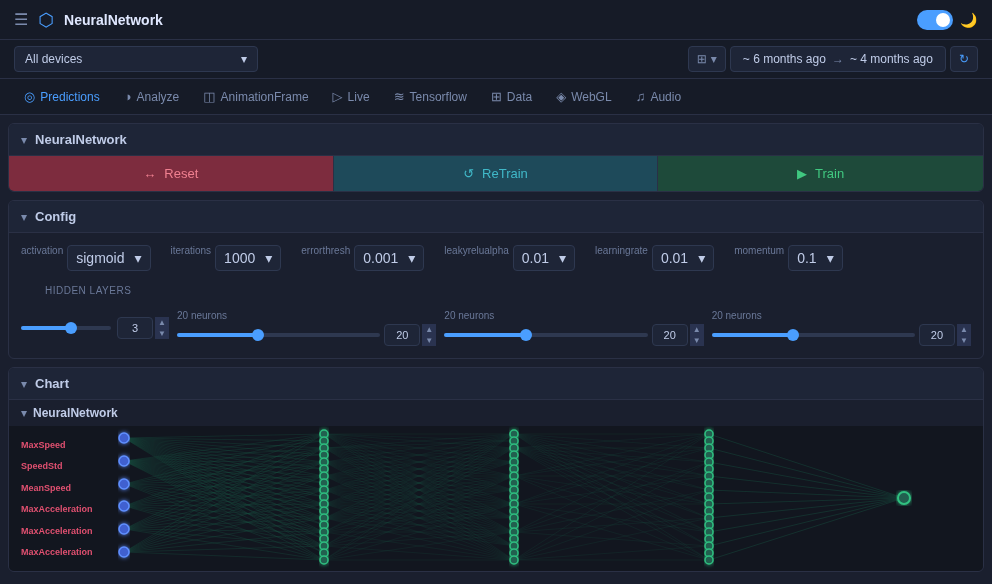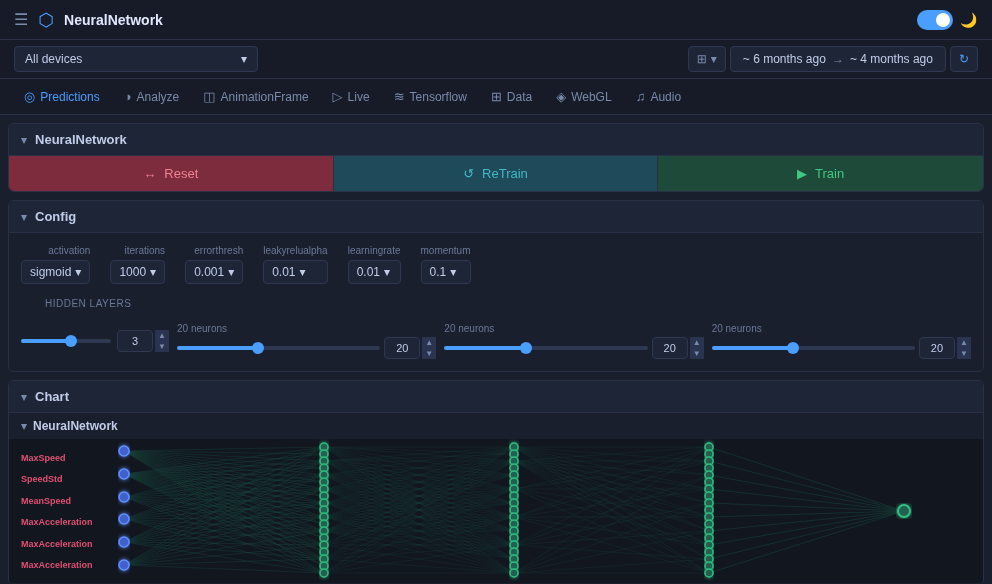--- a/index.html
+++ b/index.html
@@ -181,33 +181,33 @@
 
     
     .config-body { padding: 12px; }
     .config-params {
       display: flex;
       gap: 20px;
       align-items: flex-end;
       margin-bottom: 14px;
       flex-wrap: wrap;
     }
-    .param-group { display: flex; flex-direction: column; gap: 4px; text-align: right; }
+    .param-group { display: flex; flex-direction: row; gap: 4px; }
     .param-label { color: #6a7898; font-size: 10px; text-transform: lowercase; }
     .param-select {
       background: #1e2537;
       border: 1px solid #2e3850;
       border-radius: 4px;
       padding: 4px 8px;
       color: #c0cce8;
-      font-size: 12px;
-      cursor: pointer;
-      display: flex;
-      align-items: center;
-      gap: 4px;
+      font-size: 14px;
+      cursor: pointer;
+      display: flex;
+      align-items: center;
+      gap: 10px;
     }
 
     .hidden-layers-section {}
     .hidden-layers-label {
       color: #6a7898;
       font-size: 10px;
       text-transform: uppercase;
       letter-spacing: 0.5px;
       margin-bottom: 8px;
       margin-left: 24px;

